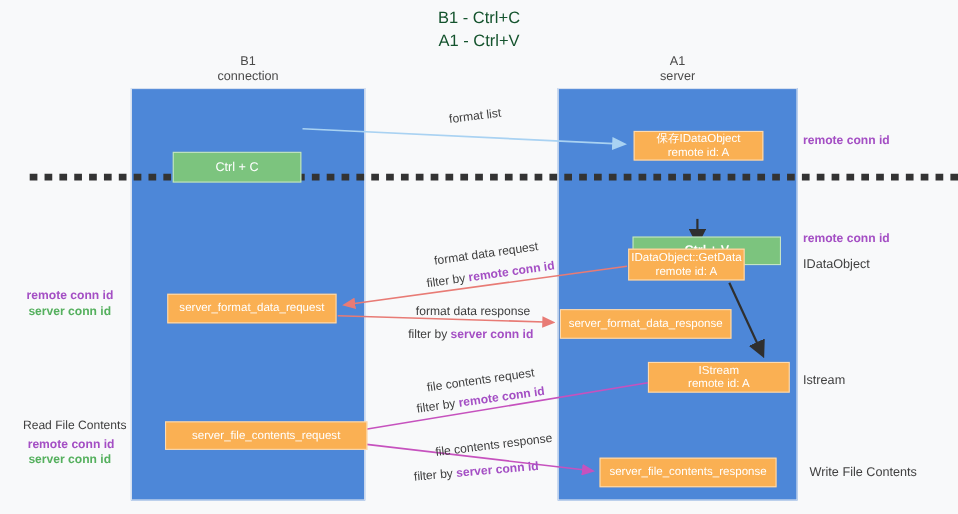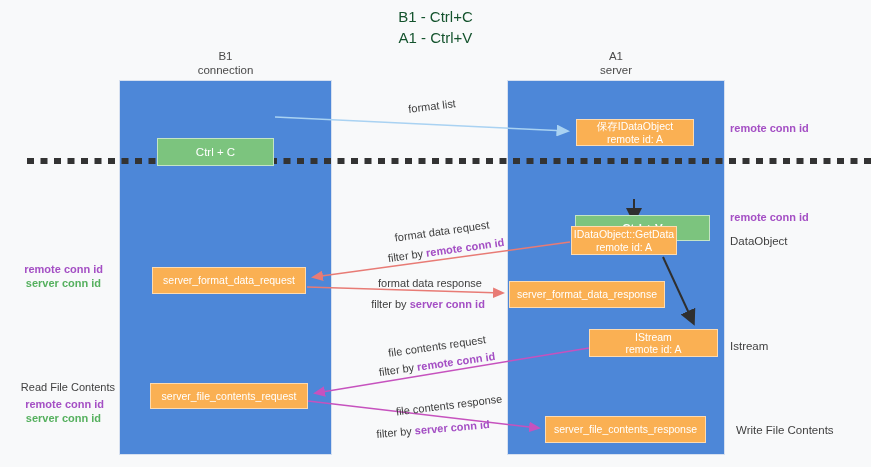--- a/index.html
+++ b/index.html
@@ -117,31 +117,31 @@
 
   <div class="node orange" style="left:509px;top:281px;width:156px;height:27px;">
     <div>server_format_data_response</div>
   </div>
 
   <div class="node orange" style="left:589px;top:329px;width:129px;height:28px;">
     <div>IStream</div>
     <div>remote id: A</div>
   </div>
 
-  <div class="node orange" style="left:150px;top:383px;width:158px;height:26px;">
+  <div class="node orange" style="left:150px;top:383px;width:184px;height:26px;">
     <div>server_file_contents_request</div>
   </div>
 
   <div class="node orange" style="left:545px;top:416px;width:161px;height:27px;">
     <div>server_file_contents_response</div>
   </div>
 
   <div class="lbl purple" style="left:730px;top:122px;">remote conn id</div>
   <div class="lbl purple" style="left:730px;top:211px;">remote conn id</div>
-  <div class="lbl right-col" style="left:730px;top:235px;">DataObject</div>
+  <div class="lbl right-col" style="left:730px;top:235px;">IDataObject</div>
   <div class="lbl right-col" style="left:730px;top:340px;">Istream</div>
   <div class="lbl right-col" style="left:736px;top:424px;">Write File Contents</div>
 
   <div class="lbl purple" style="left:0;width:103px;top:263px;text-align:right;">remote conn id</div>
   <div class="lbl green" style="left:0;width:101px;top:277px;text-align:right;">server conn id</div>
   <div class="lbl" style="left:0;width:115px;top:381px;text-align:right;">Read File Contents</div>
   <div class="lbl purple" style="left:0;width:104px;top:398px;text-align:right;">remote conn id</div>
   <div class="lbl green" style="left:0;width:101px;top:412px;text-align:right;">server conn id</div>
 
   <div class="arrow-lbl rot-m7" style="left:432px;top:106px;">format list</div>

